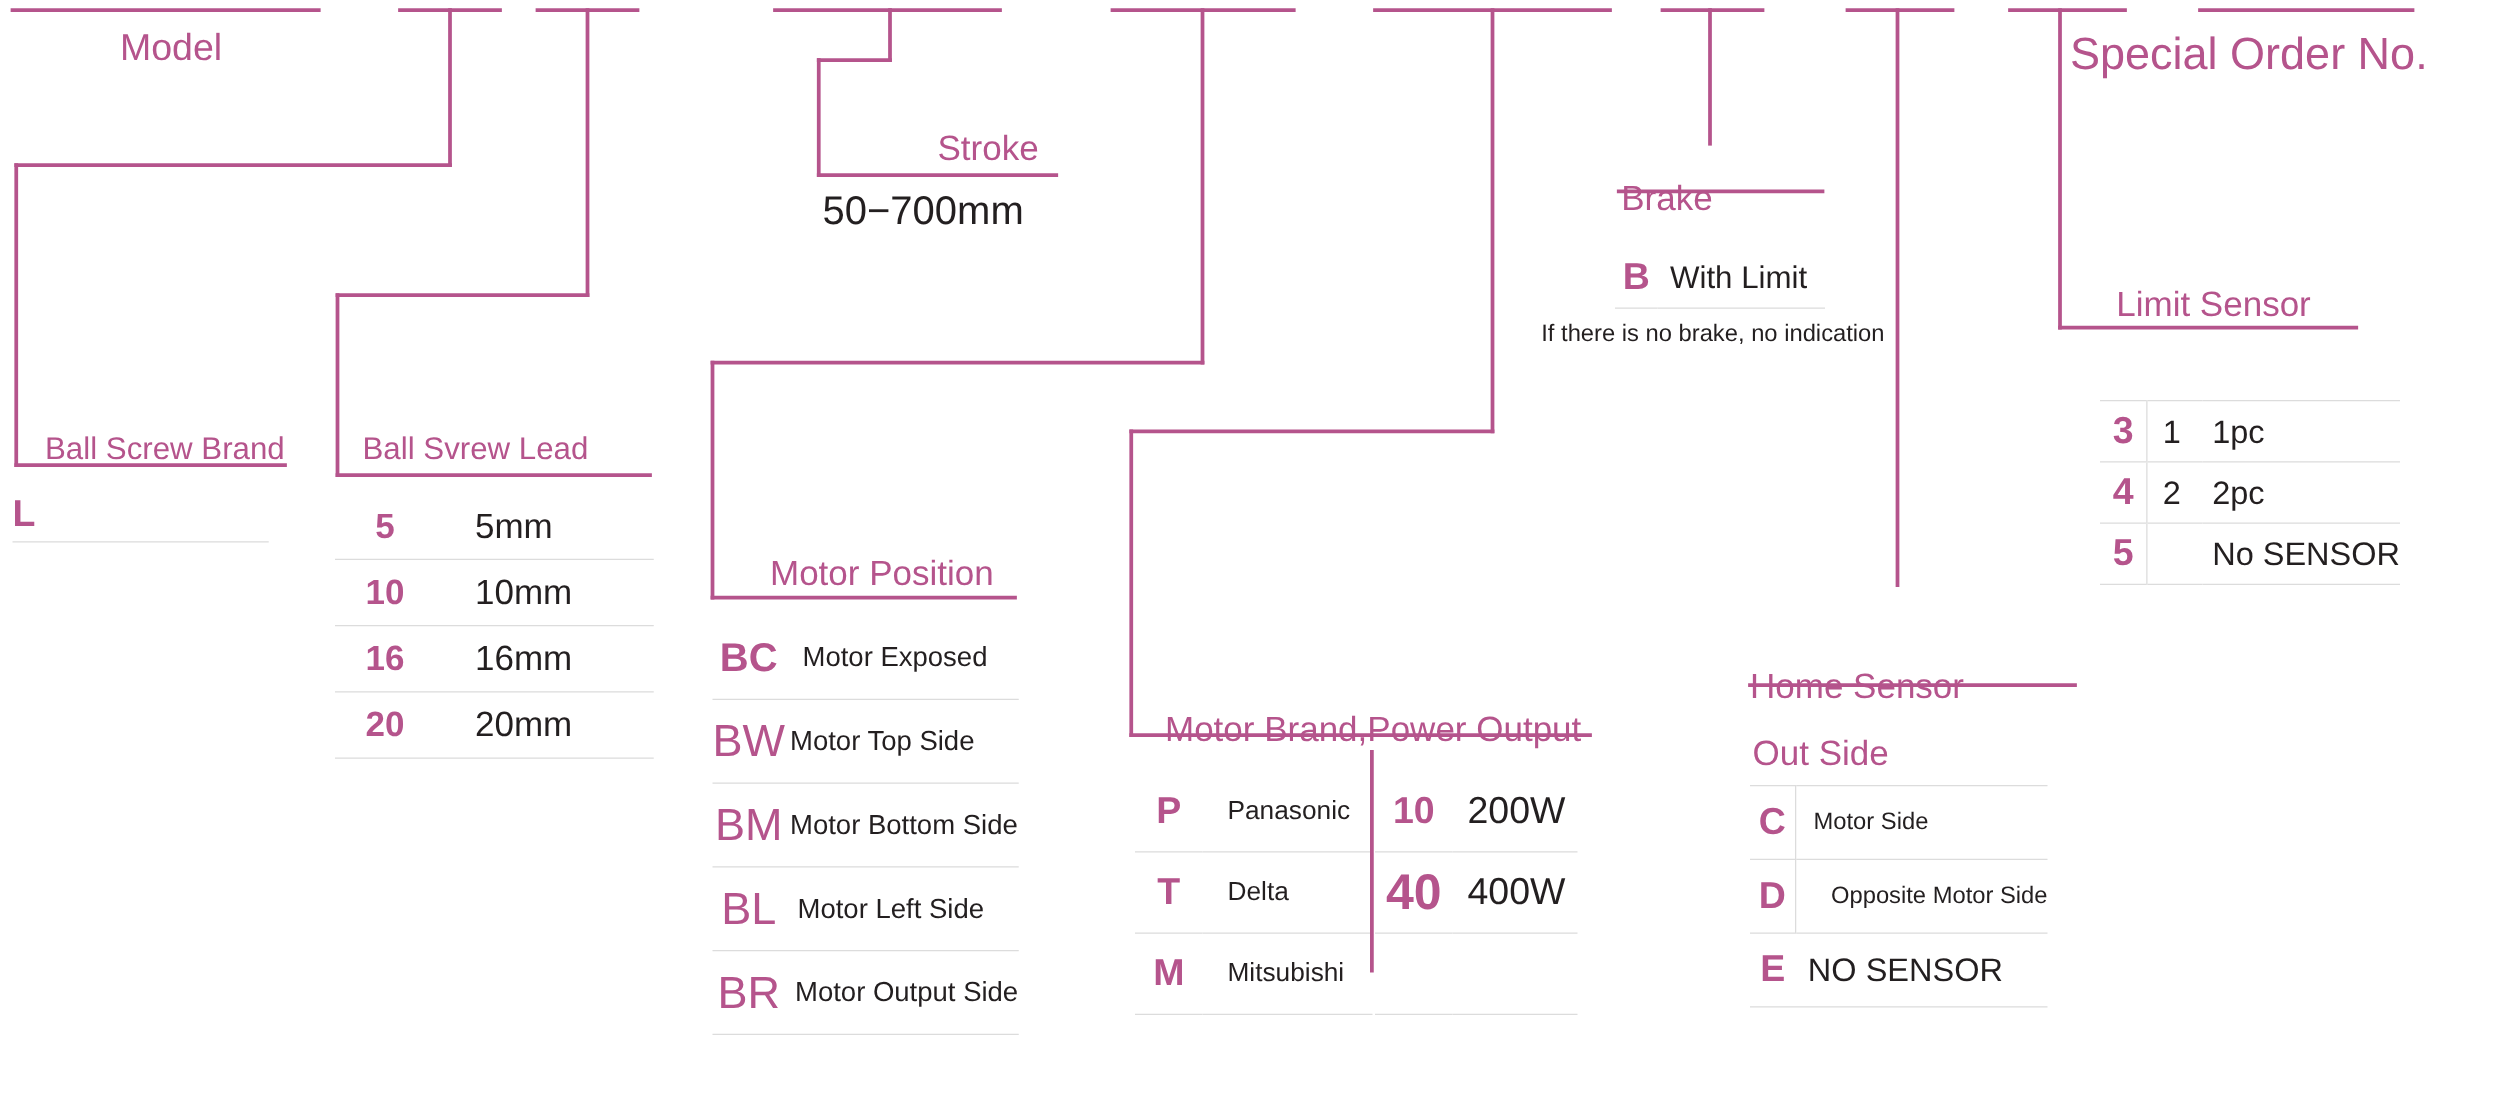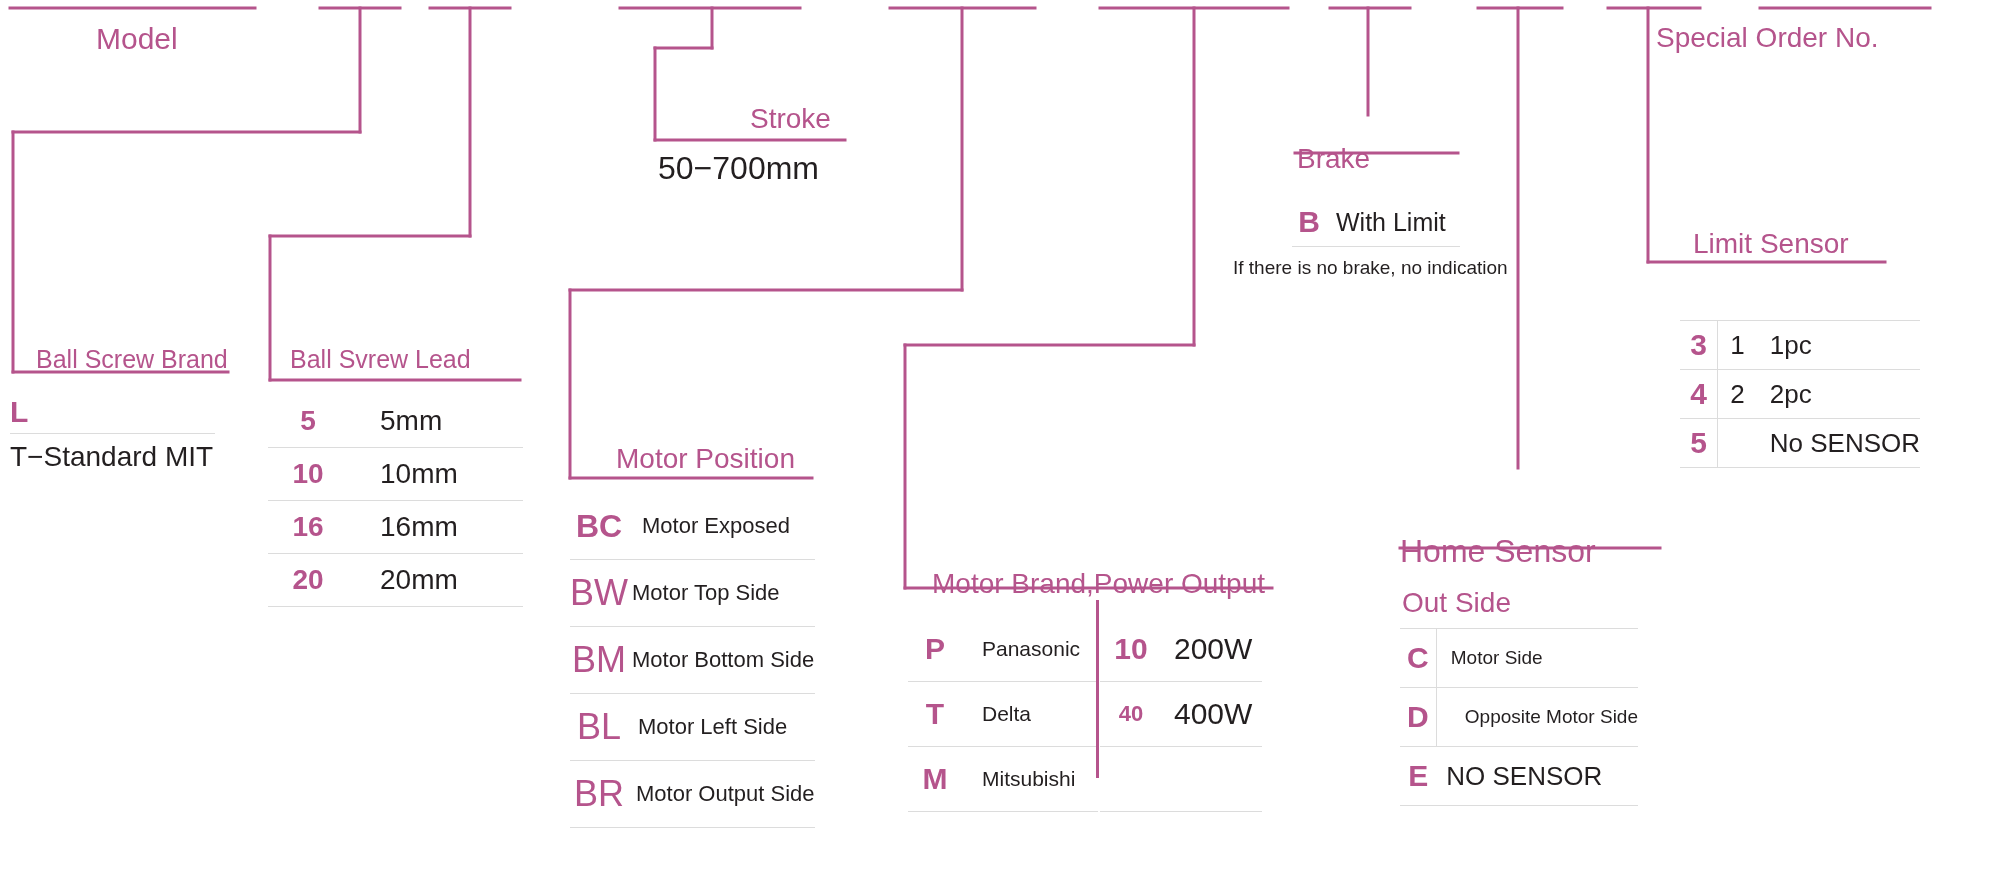--- a/index.html
+++ b/index.html
@@ -92,21 +92,20 @@
     </g>
   </svg>
 
   <div class="head" style="left:96px;top:22px;font-size:30px;">Model</div>
 
   <div class="head" style="left:36px;top:345px;font-size:25px;text-align:right;">Ball Screw Brand</div>
 
   <div class="blk" style="left:10px;top:395px;">
     <div style="color:#b5548c;font-weight:bold;font-size:30px;line-height:34px;
                 border-bottom:1.5px solid #dcdcdc;width:205px;padding-bottom:4px;">L</div>
-    <div style="color:#231f20;font-size:28px;line-height:34px;padding-top:6px;white-space:nowrap;">T−Standard MIT</div>
   </div>
 
   <div class="head" style="left:290px;top:345px;font-size:25px;">Ball Svrew Lead</div>
 
   <table class="tbl" style="left:268px;top:395px;width:255px;font-size:28px;">
     <tbody>
       <tr class="rowline">
         <td class="code" style="width:80px;height:52px;">5</td>
         <td class="desc" style="padding-left:32px;">5mm</td>
       </tr>
@@ -176,21 +175,21 @@
 
   <div style="position:absolute;left:1096px;top:600px;width:3px;height:178px;background:#b5548c;"></div>
 
   <table class="tbl" style="left:1100px;top:617px;width:162px;">
     <tbody>
       <tr class="rowline">
         <td class="code" style="width:62px;height:64px;font-size:30px;">10</td>
         <td class="desc" style="font-size:30px;padding-left:12px;">200W</td>
       </tr>
       <tr class="rowline">
-        <td class="code" style="height:64px;font-size:22px;">40</td>
+        <td class="code" style="height:64px;font-size:40px;">40</td>
         <td class="desc" style="font-size:30px;padding-left:12px;">400W</td>
       </tr>
       <tr class="rowline">
         <td class="code" style="height:64px;font-size:30px;"></td>
         <td class="desc" style="font-size:30px;padding-left:12px;"></td>
       </tr>
     </tbody>
   </table>
 
   <div class="head" style="left:1297px;top:143px;font-size:28px;">Brake</div>
@@ -199,21 +198,21 @@
     <tbody>
       <tr class="rowline">
         <td class="code" style="width:34px;height:48px;font-size:30px;">B</td>
         <td class="desc" style="font-size:25px;padding-left:10px;">With Limit</td>
       </tr>
     </tbody>
   </table>
 
   <div class="plain" style="left:1233px;top:257px;font-size:19px;">If there is no brake, no indication</div>
 
-  <div class="head" style="left:1400px;top:533px;font-size:32px;">Home Sensor</div>
+  <div class="head" style="left:1400px;top:533px;font-size:28px;">Home Sensor</div>
 
   <div class="head" style="left:1402px;top:587px;font-size:28px;">Out Side</div>
 
   <table class="tbl" style="left:1400px;top:628px;width:238px;border-top:1.5px solid #dcdcdc;">
     <tbody>
       <tr class="rowline">
         <td class="code" style="width:56px;height:58px;font-size:30px;border-right:1.5px solid #dcdcdc;">C</td>
         <td class="desc" style="font-size:19px;padding-left:14px;">Motor Side</td>
       </tr>
       <tr class="rowline">
@@ -242,15 +241,15 @@
         <td class="desc" style="font-size:26px;padding-left:8px;">2pc</td>
       </tr>
       <tr class="rowline">
         <td class="code" style="height:48px;font-size:30px;border-right:1.5px solid #dcdcdc;">5</td>
         <td class="desc" style="font-size:26px;padding-left:12px;"></td>
         <td class="desc" style="font-size:26px;padding-left:8px;">No SENSOR</td>
       </tr>
     </tbody>
   </table>
 
-  <div class="head" style="left:1656px;top:22px;font-size:28px;text-align:right;">Special Order No.</div>
+  <div class="head" style="left:1656px;top:22px;font-size:36px;text-align:right;">Special Order No.</div>
 
 </div>
 
 </body></html>

